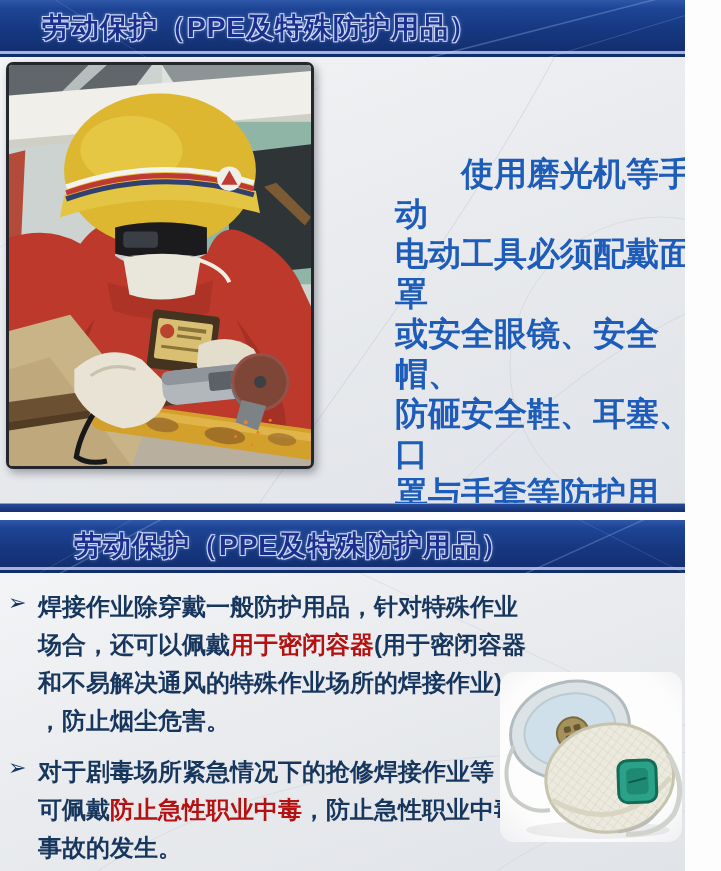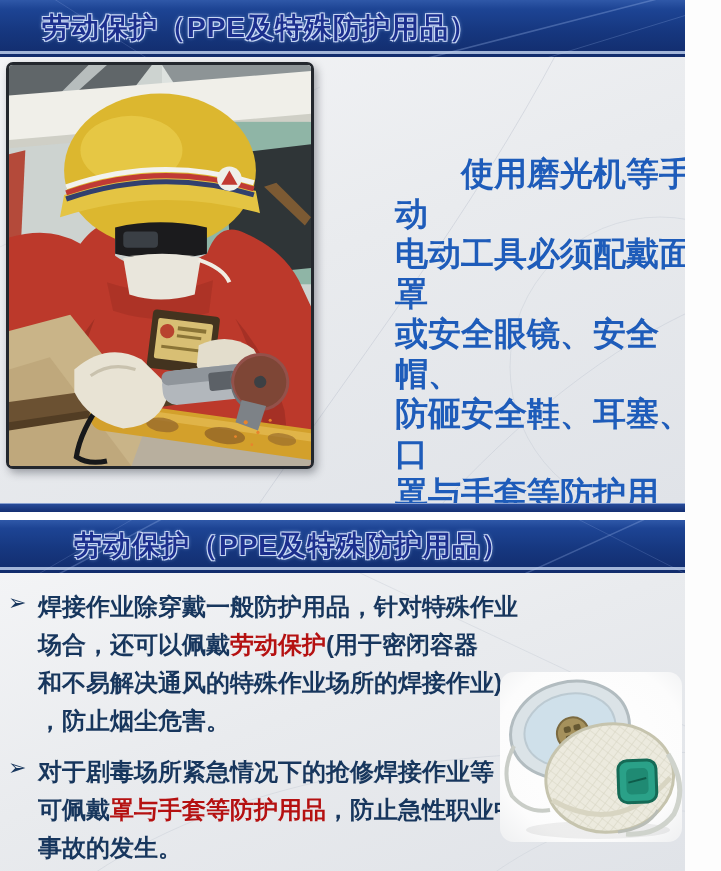--- a/index.html
+++ b/index.html
@@ -210,28 +210,28 @@
       <svg class="deco" width="685" height="298">
         <path d="M360,0 L700,160" stroke="rgba(150,160,180,.18)" fill="none"></path>
         <path d="M80,310 C220,210 430,170 700,180" stroke="rgba(150,160,180,.18)" fill="none"></path>
         <path d="M480,310 C560,250 640,230 700,240" stroke="rgba(150,160,180,.14)" fill="none"></path>
       </svg>
 
       <div class="bullet-list">
         <div class="bullet-item">
           <span class="bullet-marker">➢</span>
           <div class="bullet-text"><span class="seg-navy">焊接作业除穿戴一般防护用品，针对特殊作业
-场合，还可以佩戴</span><span class="seg-red">劳动保护</span><span class="seg-navy">(用于密闭容器
+场合，还可以佩戴</span><span class="seg-red">用于密闭容器</span><span class="seg-navy">(用于密闭容器
 和不易解决通风的特殊作业场所的焊接作业)
 ，防止烟尘危害。</span></div>
         </div>
         <div class="bullet-item">
           <span class="bullet-marker">➢</span>
           <div class="bullet-text"><span class="seg-navy">对于剧毒场所紧急情况下的抢修焊接作业等，
-可佩戴</span><span class="seg-red">罩与手套等防护用品</span><span class="seg-navy">，防止急性职业中毒
+可佩戴</span><span class="seg-red">防止急性职业中毒</span><span class="seg-navy">，防止急性职业中毒
 事故的发生。</span></div>
         </div>
       </div>
 
       <div class="mask-photo">
         <svg viewBox="0 0 186 178">
           <defs>
             <radialGradient id="mbg" cx="50%" cy="45%" r="70%">
               <stop offset="0%" stop-color="#ffffff"></stop>
               <stop offset="75%" stop-color="#fcfcfc"></stop>

